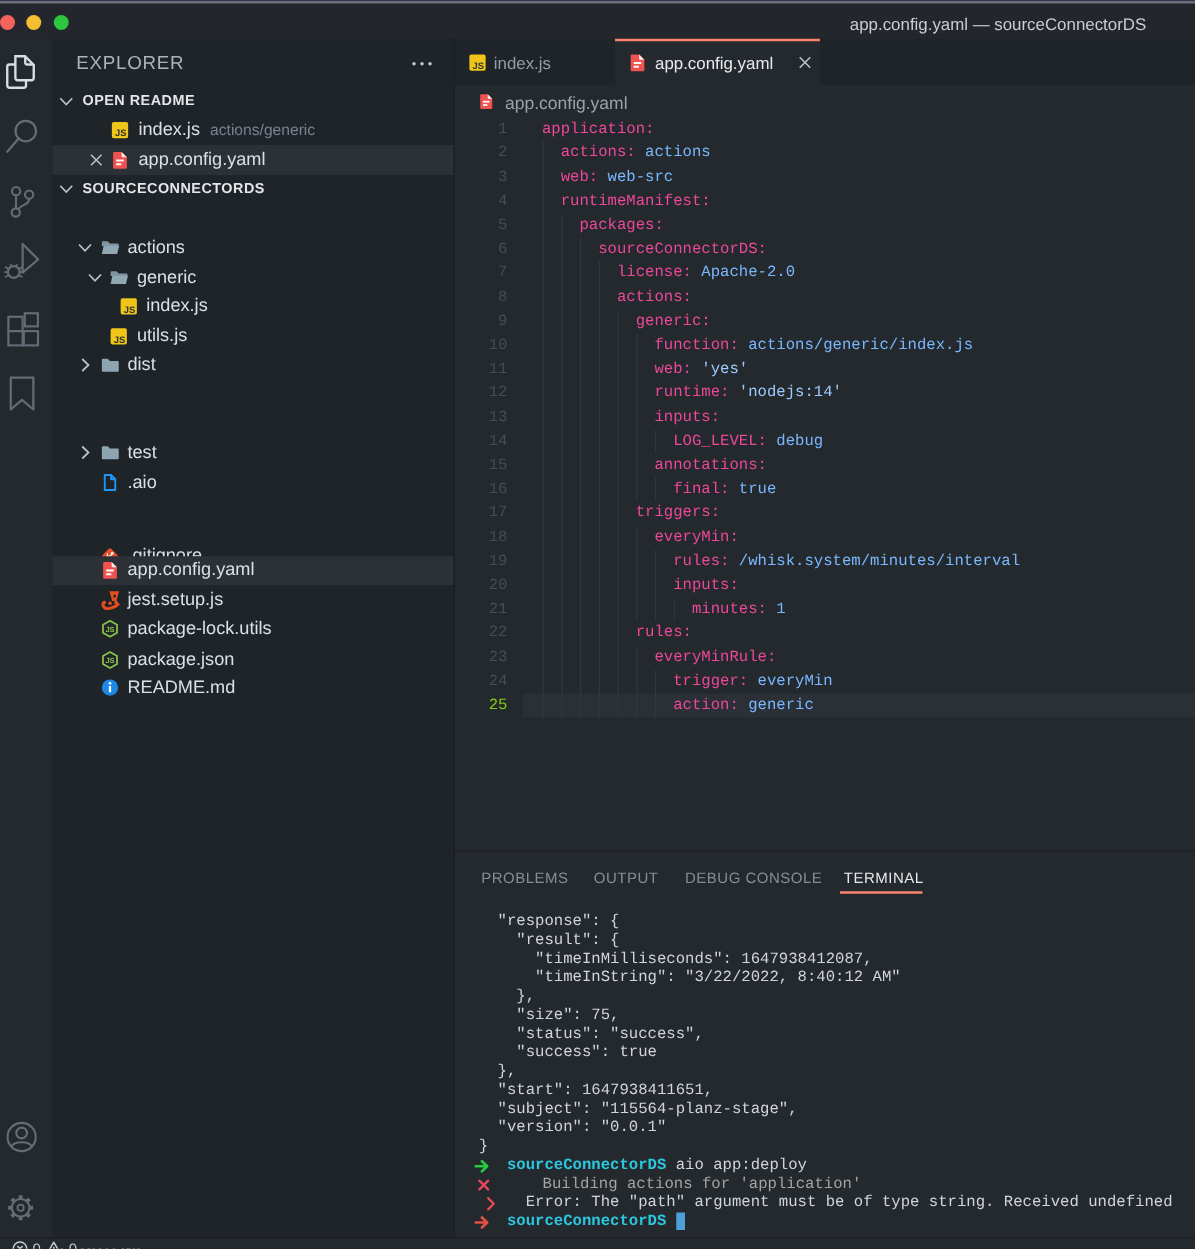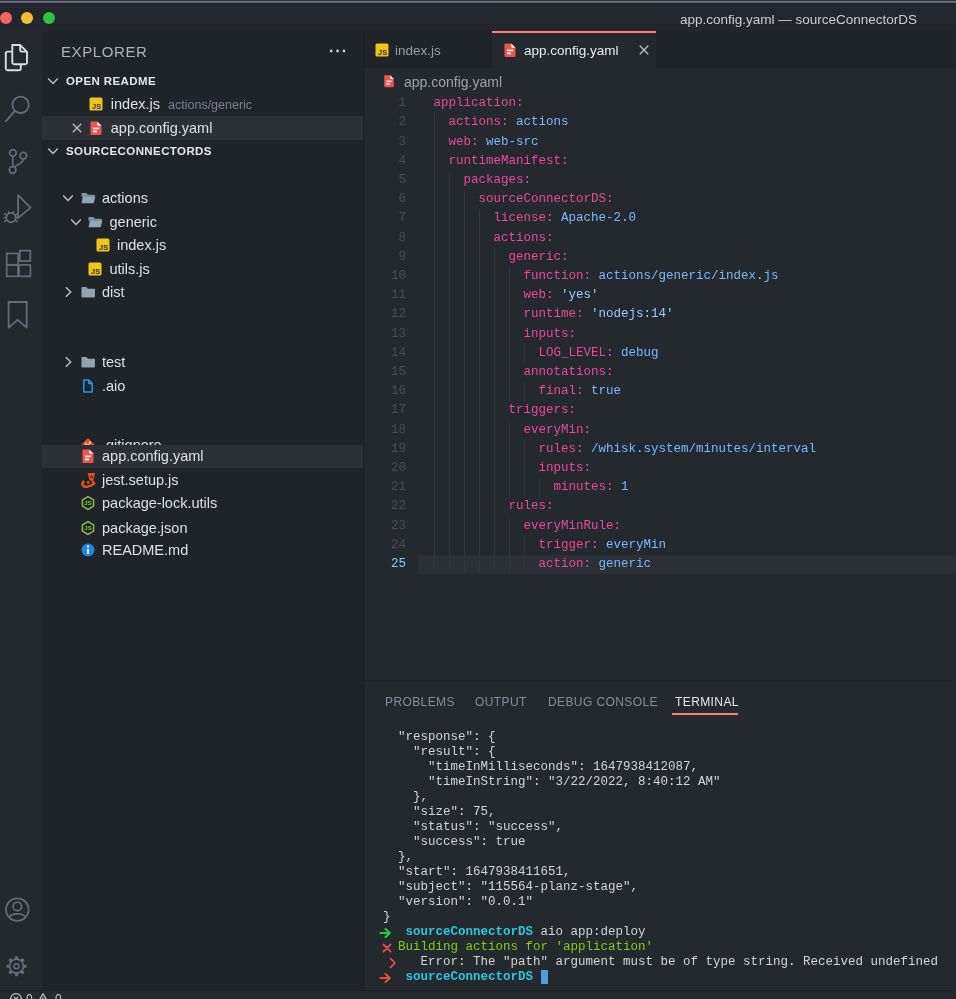--- a/index.html
+++ b/index.html
@@ -33,21 +33,21 @@
   #code { left:433.5px; top:94.2px; font:12.5px/19.2px "Liberation Mono",monospace;
     color:#d1d5da; white-space:pre; }
   .ig { position:absolute; width:1px; background:#2f363d; }
   .k { color:#ec4899; } .v { color:#79b8ff; } .s { color:#9ecbff; }
   #linehl { left:418px; top:555px; width:538px; height:19.2px; background:#2b3036; }
   
   #panel-border { left:363px; top:680px; width:593px; height:1px; background:#1b1f23; }
   .ptab { top:695px; font-size:12px; letter-spacing:.4px; color:#858e96; }
   #term { left:383px; top:729.5px; font:12.5px/15px "Liberation Mono",monospace;
     color:#d1d5da; white-space:pre; }
-  .tg { color:#84cc16; } .tc { color:#2bc7de; font-weight:bold; }
+  .tg { color:#a3a3a3;margin-left:36px; } .tc { color:#2bc7de; font-weight:bold; }
   
   #statusbar { left:0; top:990px; width:956px; height:9px; background:#24292e;
     border-top:1px solid #1b1f23; }
   #vline { left:363px; top:31px; width:1px; height:959px; background:#1b1f23; }
 </style>
 </head>
 <body>
 <div id="stage">
   <div class="abs" id="titlebar"></div>
   <div class="abs" id="topstrip"></div>
@@ -314,21 +314,21 @@
  15
  16
  17
  18
  19
  20
  21
  22
  23
  24
-<span style="color:#7dd3fc"> 25</span></div>
+<span style="color:#84cc16"> 25</span></div>
   <div class="abs" id="code"><span class="k">application:</span>
   <span class="k">actions:</span> <span class="v">actions</span>
   <span class="k">web:</span> <span class="v">web-src</span>
   <span class="k">runtimeManifest:</span>
     <span class="k">packages:</span>
       <span class="k">sourceConnectorDS:</span>
         <span class="k">license:</span> <span class="v">Apache-2.0</span>
         <span class="k">actions:</span>
           <span class="k">generic:</span>
             <span class="k">function:</span> <span class="v">actions/generic/index.js</span>

